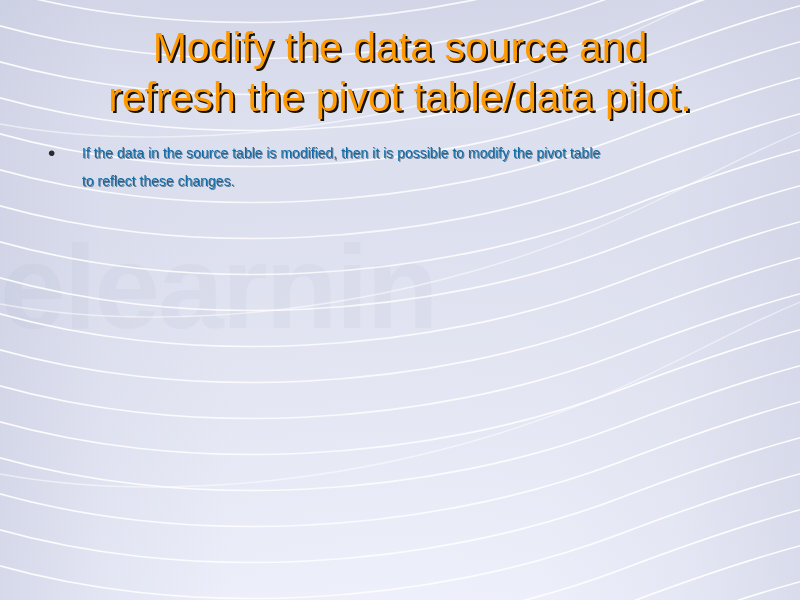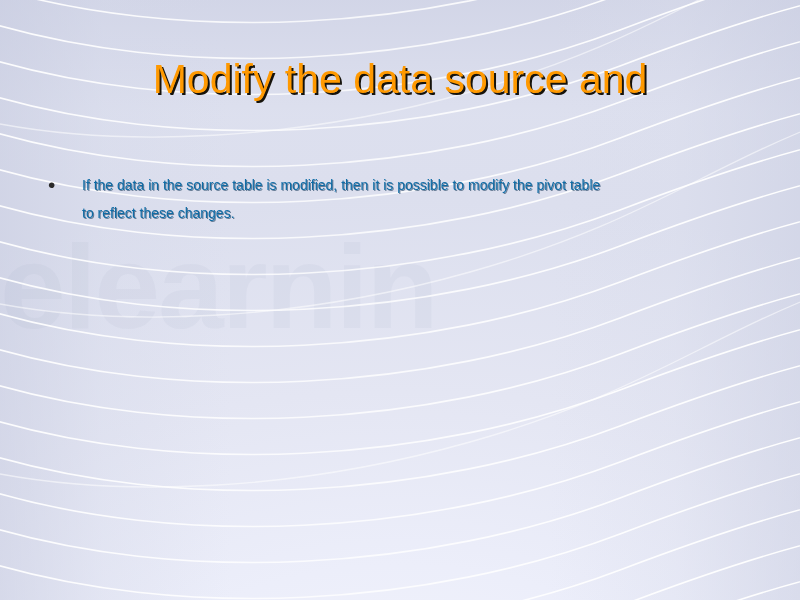--- a/index.html
+++ b/index.html
@@ -68,21 +68,20 @@
     font-size: 40px;
     letter-spacing: 1px;
     margin-top: -18px;
     color: rgba(150,158,186,0.075);
   }
 
   
   .content {
     position: absolute;
     inset: 0;
-    margin-top: 32px;
   }
 
   .title {
     position: absolute;
     top: 22px;
     left: 20px;
     right: 20px;
     text-align: center;
     font-size: 41px;
     line-height: 50px;
@@ -172,20 +171,21 @@
       <path d="M-20,120 C 120,150 300,140 470,92 S 700,-10 830,-60"></path>
       <path d="M-20,300 C 120,330 300,320 470,272 S 700,170 830,120"></path>
       <path d="M-20,470 C 120,500 300,490 470,442 S 700,340 830,290"></path>
     </g>
   </svg>
 
   <div class="content">
 
     <div class="title">
       <span class="tline">Modify the data source and</span>
+      <span class="tline">refresh the pivot table/data pilot.</span>
     </div>
 
     <div class="body-block">
       <div class="bullet-row">
         <span class="bullet-mark">•</span>
         <span class="bullet-text">If the data in the source table is modified, then it is possible to modify the pivot table to reflect these changes.</span>
       </div>
     </div>
 
   </div>

